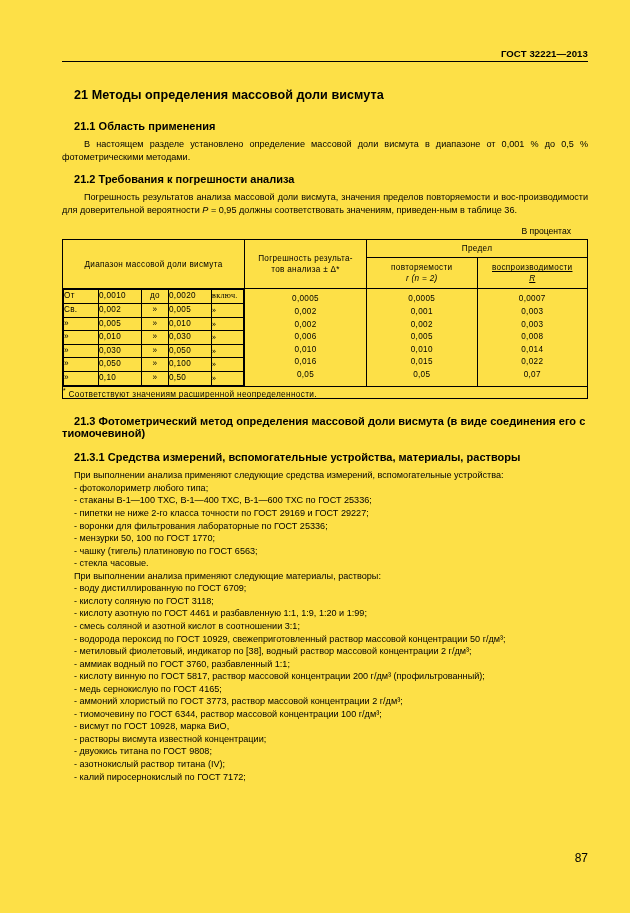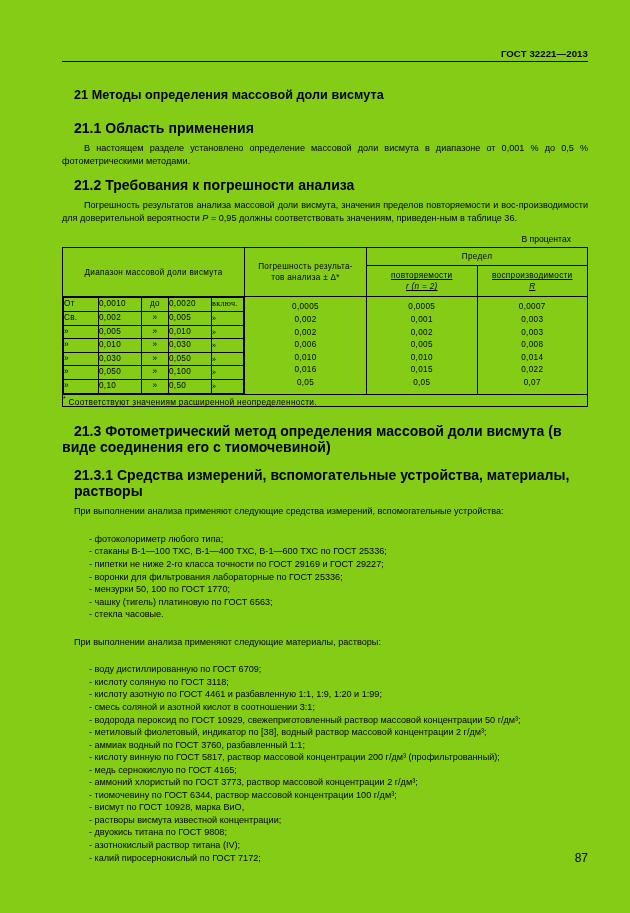--- a/index.html
+++ b/index.html
@@ -8,21 +8,21 @@
     background: #ffffff;
   }
   body {
     font-family: "Liberation Sans", sans-serif;
     color: #000000;
   }
   .page {
     position: relative;
     width: 630px;
     height: 913px;
-    background: #84cc16;
+    background: #fde047;
     overflow: hidden;
     box-sizing: border-box;
   }
   .content {
     position: absolute;
     left: 0;
     top: 0;
     width: 630px;
     height: 913px;
     padding: 48px 42px 20px 62px;
@@ -45,21 +45,21 @@
 
   
   h1.sec-title {
     font-size: 12.6px;
     font-weight: bold;
     margin: 0 0 18px 0;
     padding-left: 12px;
     letter-spacing: 0.05px;
   }
   h2.sub-title {
-    font-size: 14px;
+    font-size: 11px;
     font-weight: bold;
     margin: 4px 0 6px 0;
     padding-left: 12px;
     letter-spacing: 0.02px;
   }
   h2.sub-title.wrap {
     padding-left: 0;
     text-indent: 12px;
   }
 
@@ -110,21 +110,21 @@
   table.gost thead th {
     text-align: center;
     padding: 4px 3px;
     line-height: 11px;
   }
   table.gost thead tr.grp th.grp-label {
     padding: 3px 3px 3px 3px;
   }
   .th-col1 { width: 175px; }
   .th-col2 { width: 115px; }
-  .th-col3 { width: 110px; text-decoration: underline; }
+  .th-col3 { width: 110px; }
   .th-col4 { width: 126px; text-decoration: underline; }
 
   td.range-cell {
     padding: 6px 0 6px 0;
     border-right: 0.8px solid #000;
   }
   td.num-cell {
     text-align: center;
     padding: 6px 0 6px 0;
     line-height: 12.6px;
@@ -151,21 +151,21 @@
     padding: 6px 6px 6px 26px;
     font-size: 8.3px;
     letter-spacing: 0.25px;
   }
   .fn-star { vertical-align: super; font-size: 6.6px; }
   .ital { font-style: italic; }
 
   
   ul.dashlist {
     list-style: none;
-    margin: 15px;
+    margin: 0;
     padding: 0;
   }
   ul.dashlist li {
     font-size: 9.1px;
     line-height: 12.55px;
     padding-left: 12px;
     text-indent: 0;
   }
 
   

